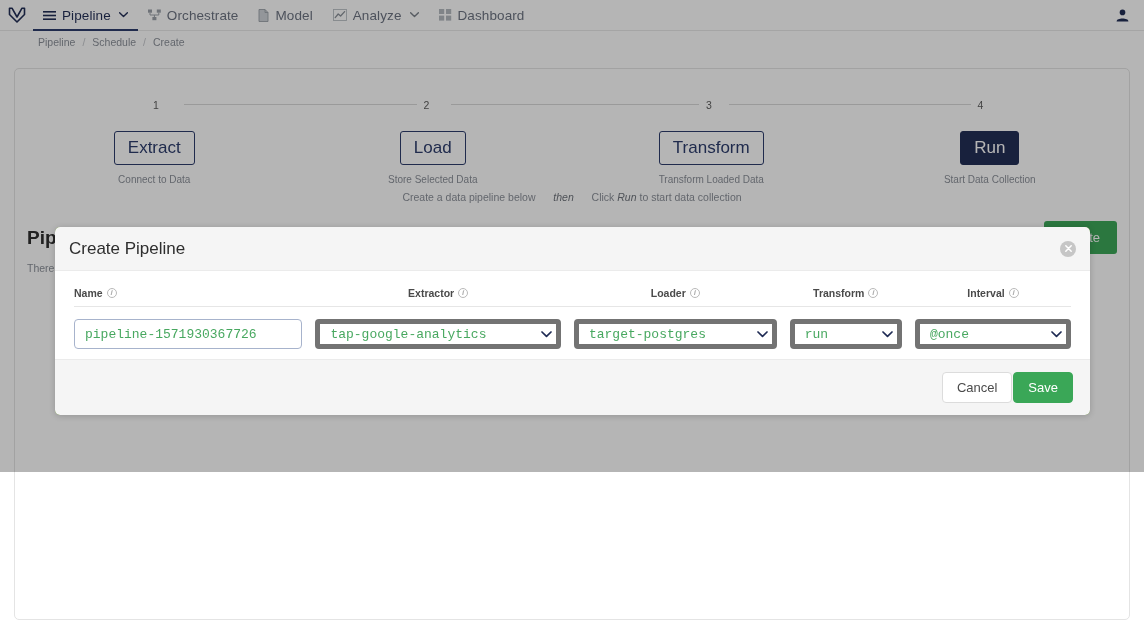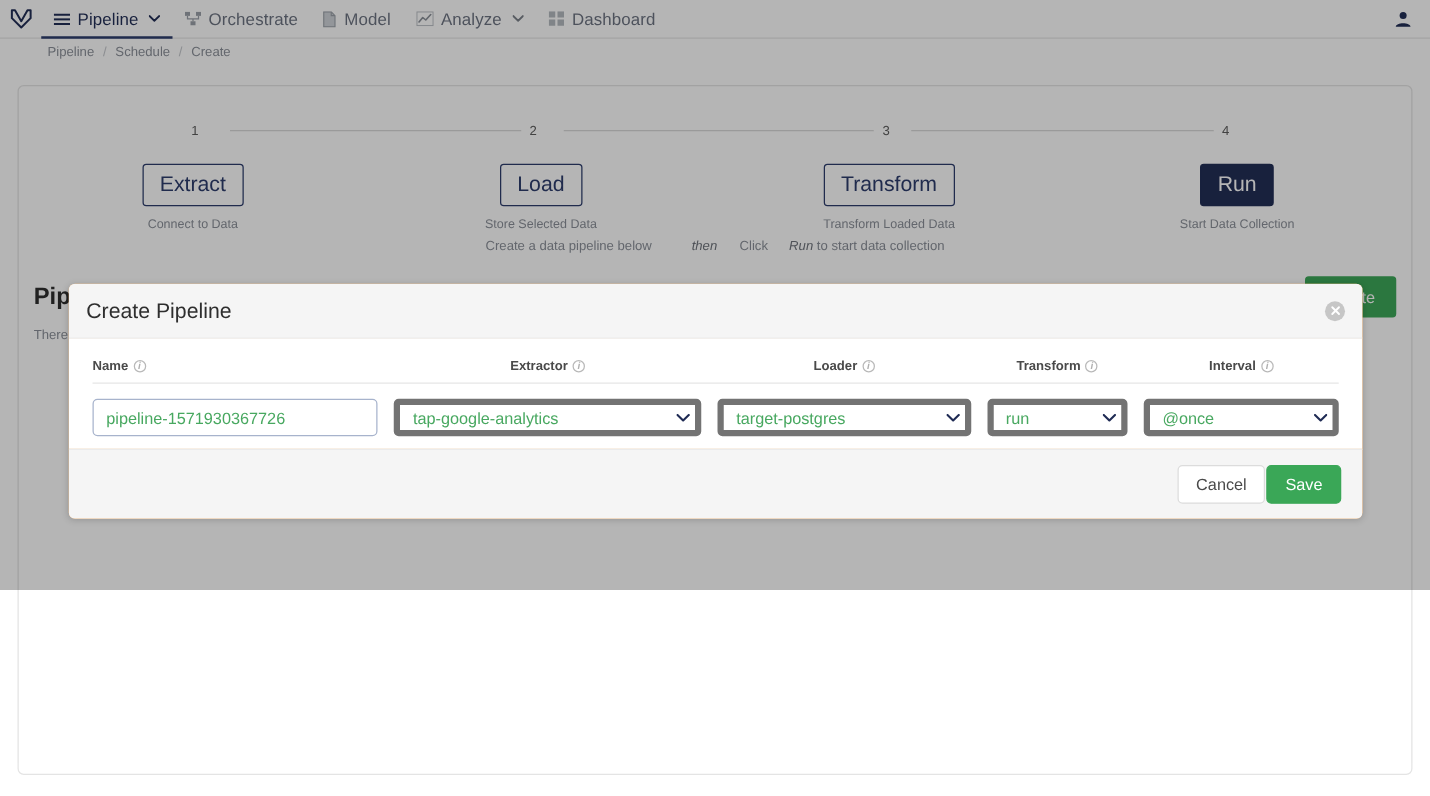--- a/index.html
+++ b/index.html
@@ -74,21 +74,21 @@
     border: 1px solid #2a3a6b; color: #2a3a6b; background: #fff;
     cursor: pointer; line-height: 1.15;
   }
   .step-btn.primary { background: #1f2b54; border-color: #1f2b54; color: #ffffff; }
   .step-cap { margin-top: 9px; font-size: 10px; color: #8a8f98; }
   .hr-seg { position: absolute; height: 1px; background: #d8d8d8; top: 1px; }
 
   .hint {
     margin-top: 8px; text-align: center; font-size: 10.5px; color: #8a8f98;
   }
-  .hint em { color: #6d727a; margin-left: 14px; }
+  .hint em { color: #6d727a; }
   .hint .gap { display: inline-block; width: 12px; }
 
   
   .sec-head {
     position: absolute; left: 12px; top: 152px; right: 12px;
     display: flex; align-items: center; justify-content: space-between;
   }
   .sec-title { font-size: 19px; font-weight: bold; color: #2b2b2b; }
   .create-btn {
     background: #3aa757; color: #ffffff; border: none; border-radius: 3px;
@@ -99,21 +99,21 @@
     position: absolute; left: 12px; top: 193px;
     font-size: 10.5px; color: #8a8f98;
   }
 
   
   .modal-backdrop {
     position: absolute; inset: 0; background: rgba(10,10,10,0.30); z-index: 30;
   }
   .modal {
     position: absolute; left: 55px; top: 227px; width: 1035px;
-    background: #fdba74; border-radius: 5px; z-index: 40;
+    background: #4d7c0f; border-radius: 5px; z-index: 40;
     box-shadow: 0 1px 6px rgba(0,0,0,0.18);
     overflow: hidden;
   }
   .modal-head {
     background: #f5f5f5; border-bottom: 1px solid #ebebeb;
     height: 44px; display: flex; align-items: center;
     padding: 0 14px 0 14px;
   }
   .modal-title { font-size: 17px; color: #2e2e2e; font-weight: 400; }
   .modal-head .sp { flex: 1; }
@@ -130,21 +130,21 @@
     font-size: 10.5px; font-weight: bold; color: #4a4a4a;
     display: flex; align-items: center; gap: 4px;
   }
   .info-dot {
     width: 10px; height: 10px; border-radius: 50%;
     border: 1px solid #b9b9b9; color: #b0b0b0;
     font-size: 8px; line-height: 8px; font-weight: bold;
     display: inline-flex; align-items: center; justify-content: center;
     font-style: italic; cursor: pointer;
   }
-  .field-row { display: flex; padding-top: 12px; }
+  .field-row { display: flex; padding-top: 12px; font-family: Liberation Mono, monospace; }
 
   
   .col-name { width: 240px; }
   .col-extractor { width: 258px; margin-left: 13px; }
   .col-loader { width: 213px; margin-left: 13px; }
   .col-transform { width: 118px; margin-left: 13px; }
   .col-interval { width: 164px; margin-left: 13px; }
 
   .lbl-name { width: 240px; justify-content: flex-start; }
   .lbl-extractor { width: 258px; margin-left: 13px; justify-content: center; text-align: center; }

